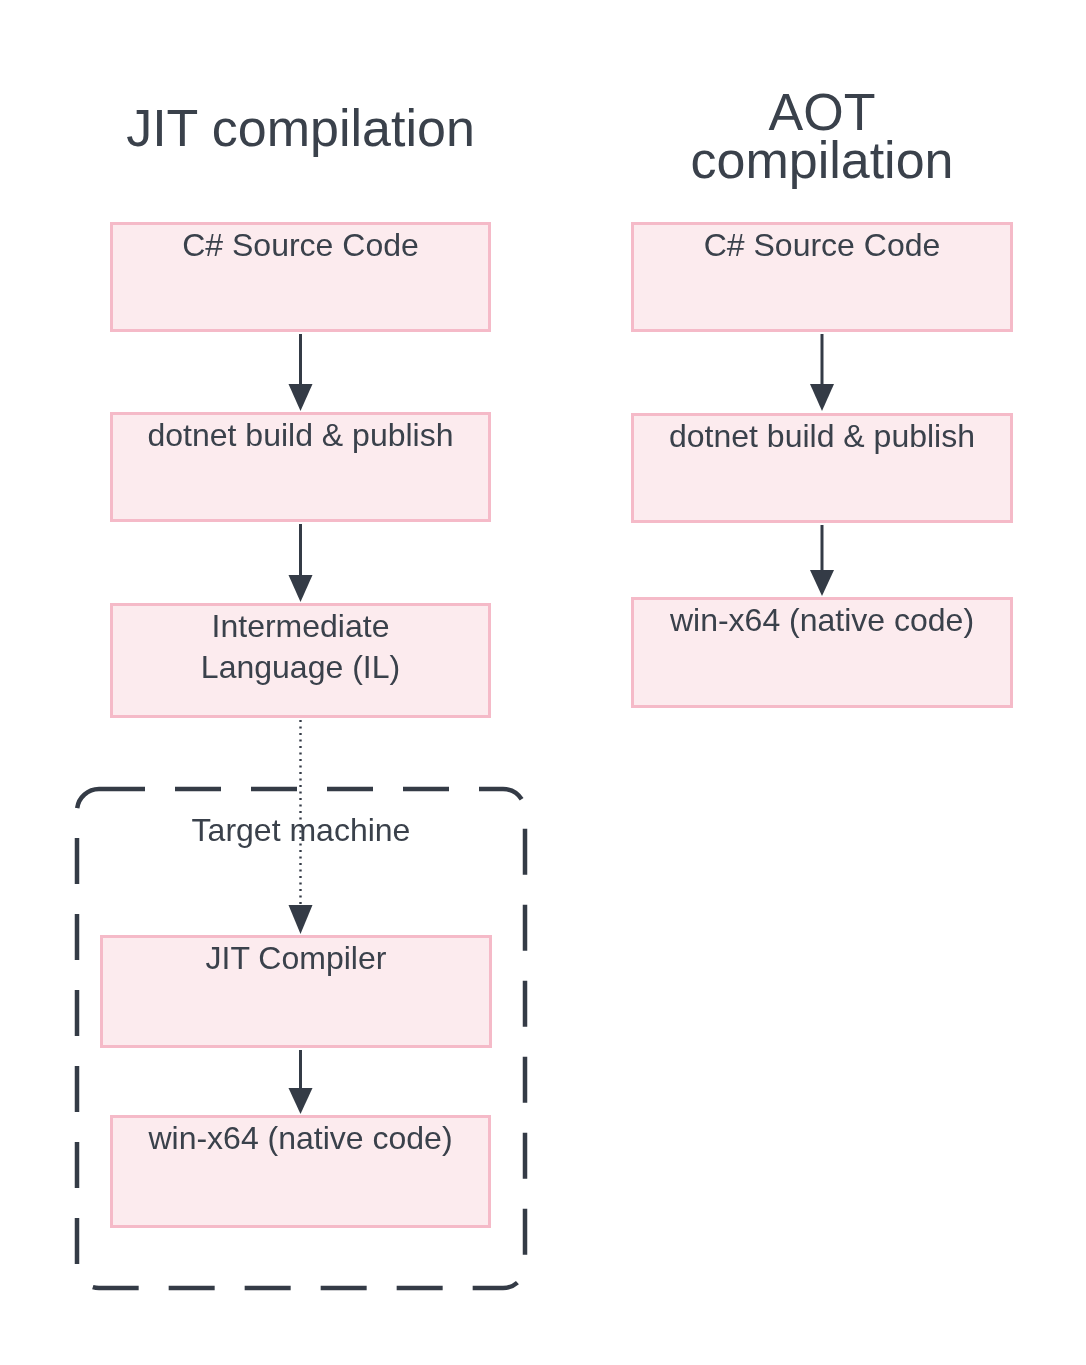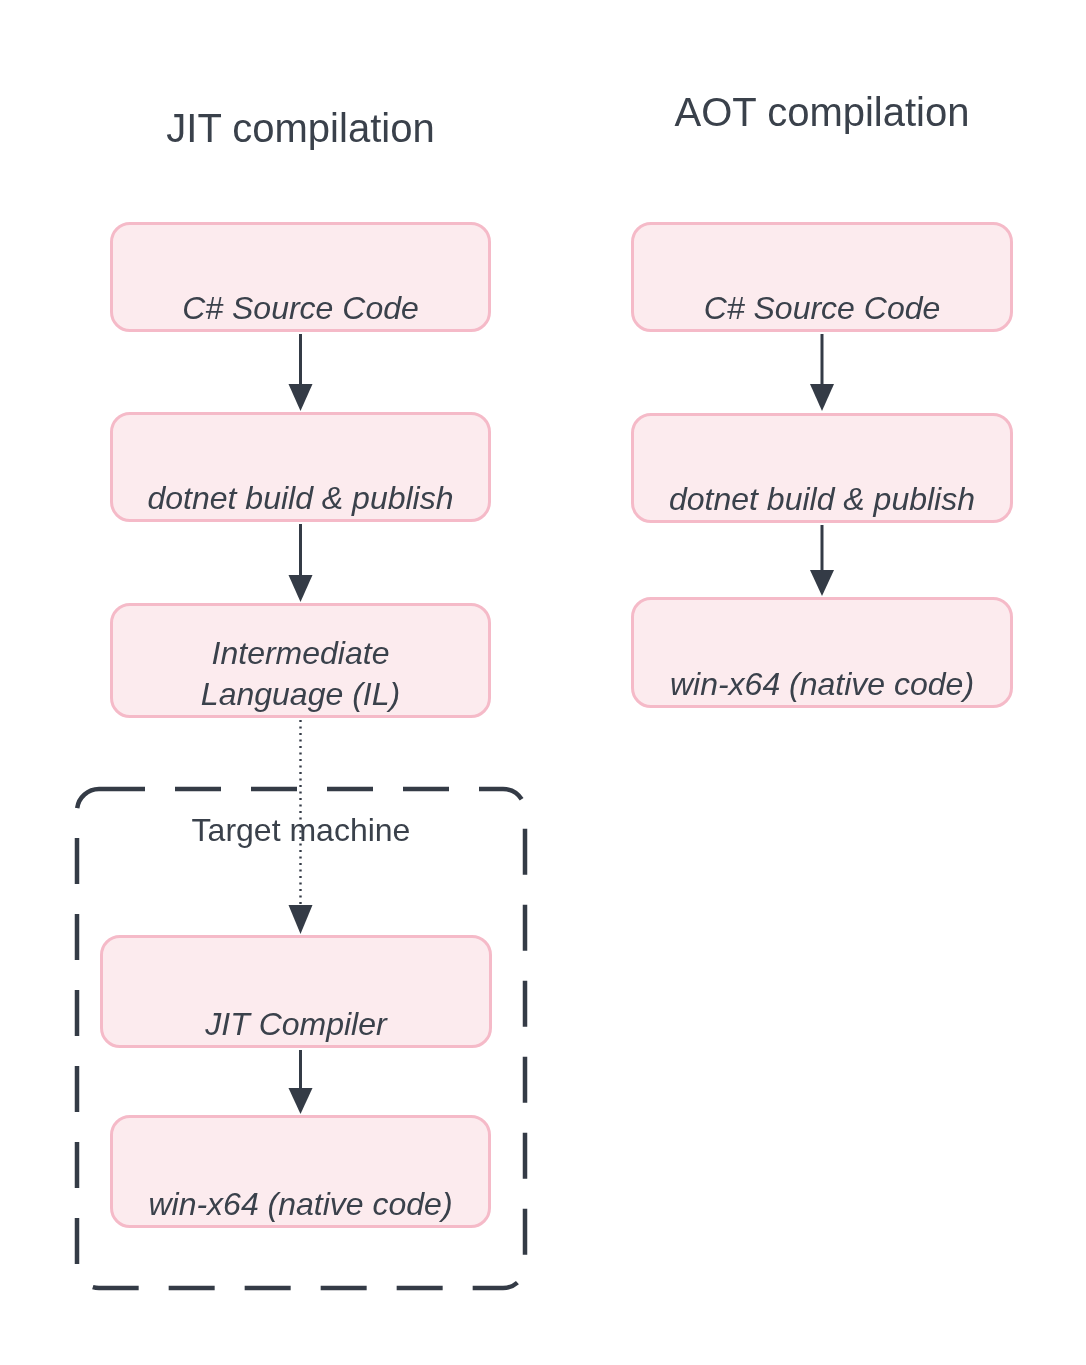--- a/index.html
+++ b/index.html
@@ -46,45 +46,44 @@
   .group-rect {
     fill: none;
     stroke: var(--line-color);
     stroke-width: 4.5;
     stroke-dasharray: 46 30;
     stroke-linecap: butt;
   }
   .col-title {
     position: absolute;
     text-align: center;
-    font-size: 40px;
+    font-size: 52px;
     line-height: 48px;
     color: var(--text-color);
   }
   .group-label {
     position: absolute;
     text-align: center;
     font-size: 32px;
     line-height: 48px;
     color: var(--text-color);
   }
   .node {
     position: absolute;
     display: flex;
     flex-direction: column;
     align-items: center;
-    justify-content: flex-end;
+    justify-content: flex-start;
     background: var(--node-fill);
     border: 3px solid var(--node-border);
-    border-radius: 20px;
+    border-radius: 0;
     color: var(--text-color);
     font-size: 32px;
     line-height: 41px;
     text-align: center;
-    font-style: italic;
   }
   
   .jit-title   { left: 110px; top: 104px; width: 381px; }
   .jit-source  { left: 110px; top: 222px; width: 381px; height: 110px; }
   .jit-build   { left: 110px; top: 412px; width: 381px; height: 110px; }
   .jit-il      { left: 110px; top: 603px; width: 381px; height: 115px; }
   .jit-compiler{ left: 100px; top: 935px; width: 392px; height: 113px; }
   .jit-native  { left: 110px; top: 1115px; width: 381px; height: 113px; }
   .target-label{ left: 75px;  top: 806px; width: 452px; }
   

